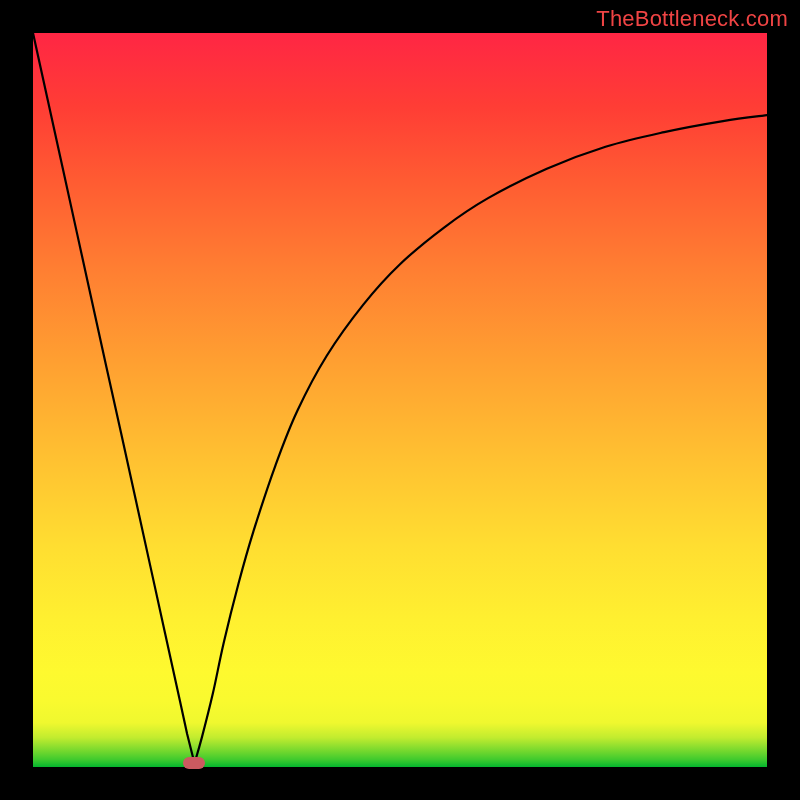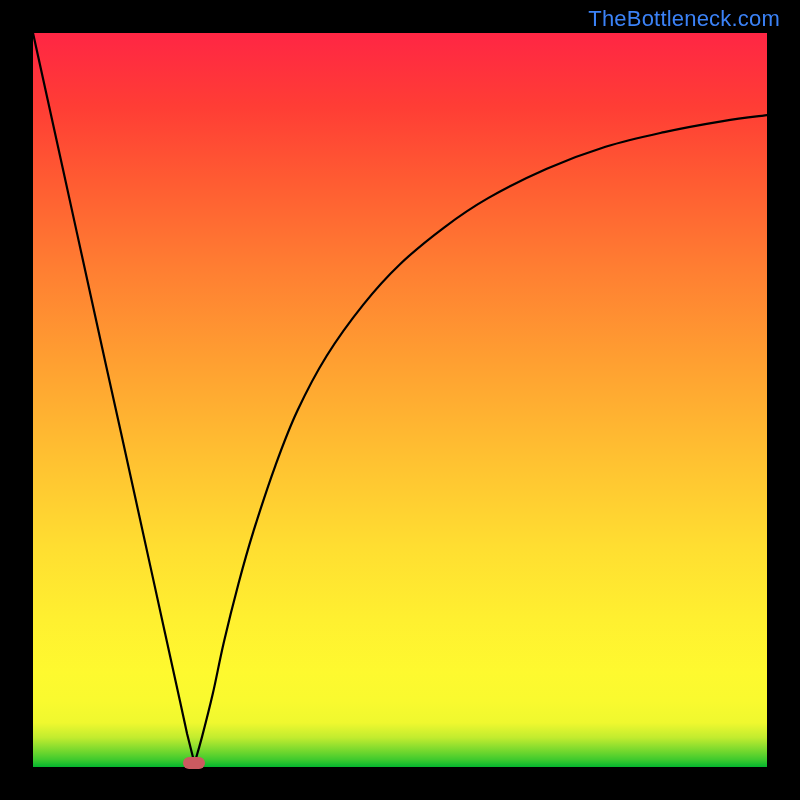--- a/index.html
+++ b/index.html
@@ -39,22 +39,22 @@
       #ffa031 55%,
       #ff7e32 68%,
       #ff5b32 80%,
       #ff3d35 90%,
       #ff2644 100%
     );
   }
   .watermark {
     position: absolute;
     top: 6px;
-    right: 20px;
-    color: #3b82f6;
+    right: 12px;
+    color: #ef4444;
     font-size: 22px;
     letter-spacing: 0.2px;
     user-select: none;
     text-align: center;
   }
   svg.curve {
     position: absolute;
     inset: 0;
     width: 734px;
     height: 734px;

